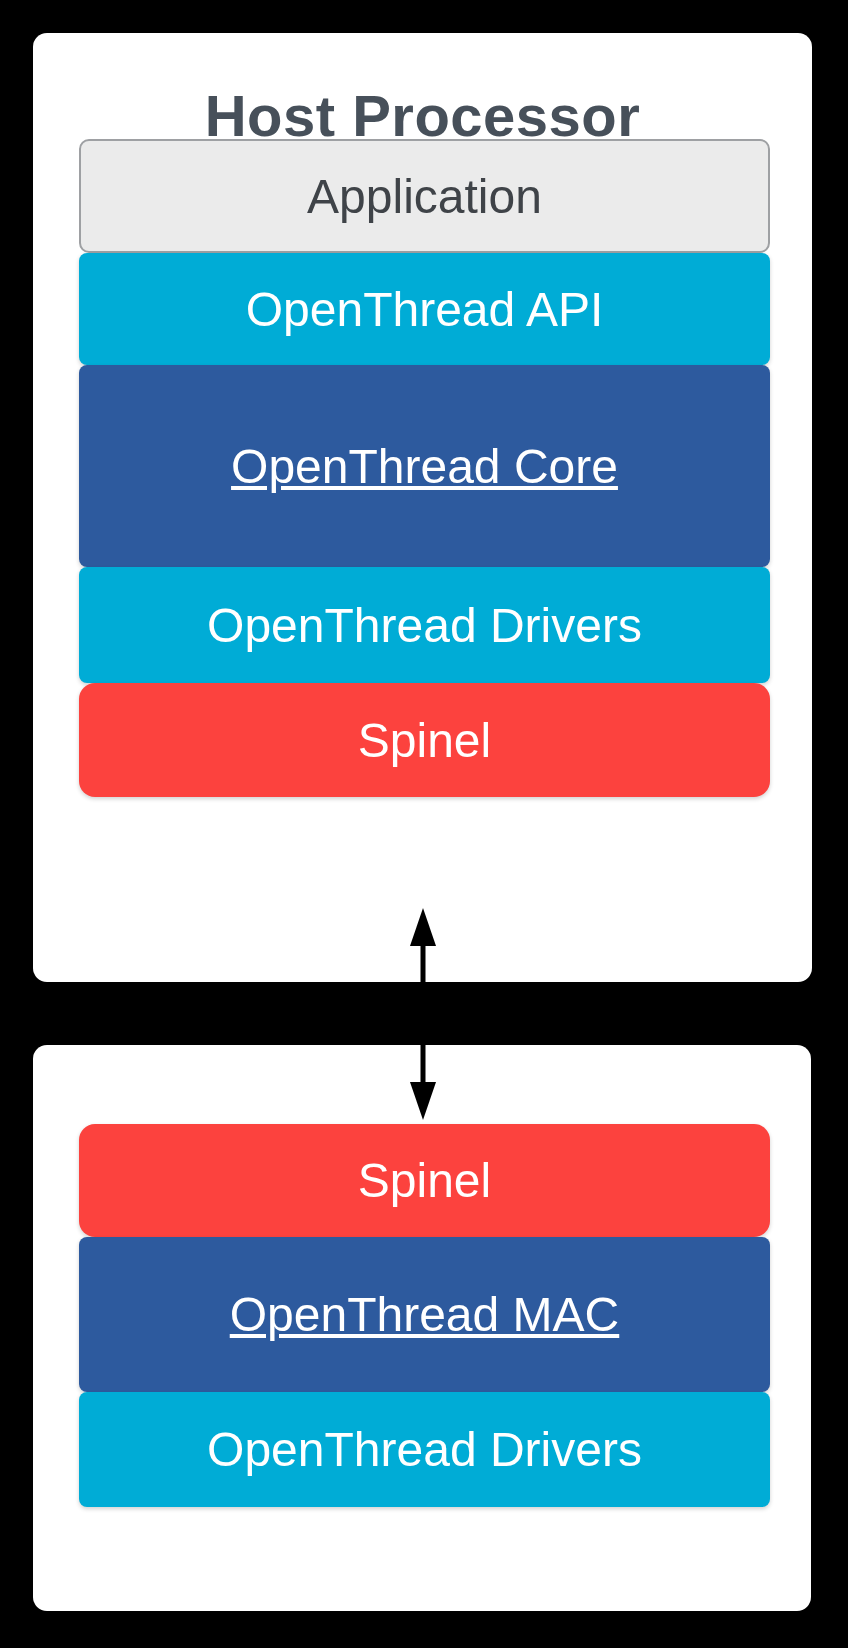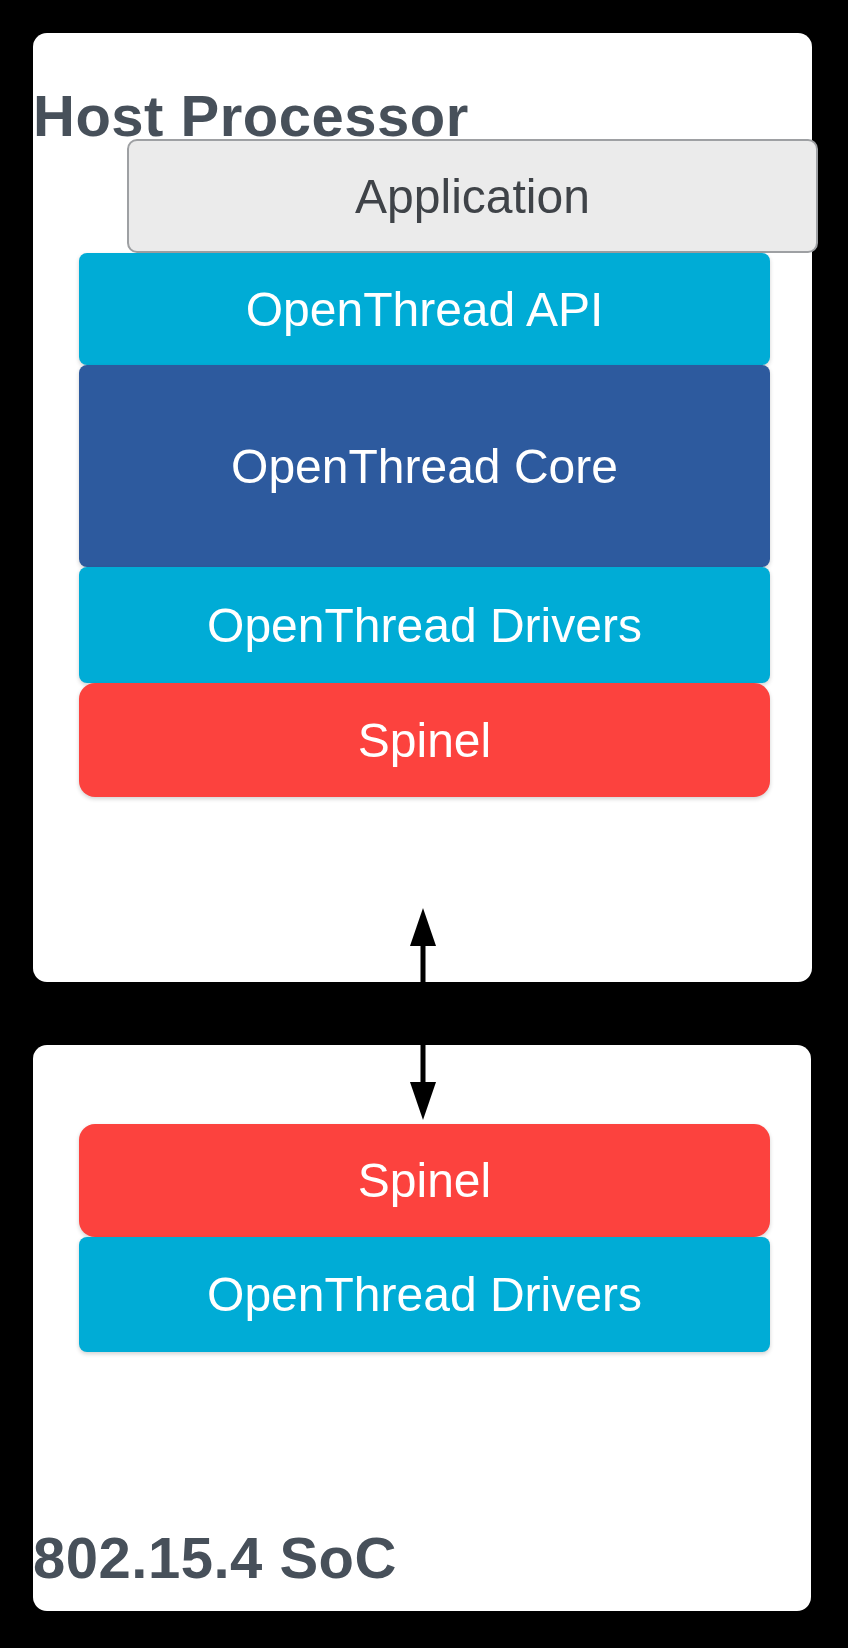--- a/index.html
+++ b/index.html
@@ -23,20 +23,21 @@
     left: 33px; top: 33px;
     width: 779px; height: 949px;
   }
   #soc-panel {
     left: 33px; top: 1045px;
     width: 778px; height: 566px;
   }
   .panel-title {
     position: absolute;
     left: 0; width: 100%;
+    text-align: center;
     font-weight: bold;
     font-size: 58px;
     line-height: 70px;
     color: var(--title-text, #47505A);
     letter-spacing: 0.5px;
   }
   #host-title { top: 48px; }
   #soc-title  { top: 478px; }
   .stack {
     position: absolute;
@@ -61,24 +62,24 @@
     border: 2px solid var(--gray-border, #9EA0A3);
     border-radius: 10px;
     color: var(--label-text, #3F4348);
   }
   .layer.cyan, .layer.blue, .layer.red {
     border-radius: 8px;
     color: #ffffff;
     box-shadow: 0 2px 4px rgba(0,0,0,0.18);
   }
   .layer.cyan { background: var(--cyan, #00ACD6); }
-  .layer.blue { background: var(--blue, #2D5A9E); }
+  .layer.blue { background: var(--blue, #2D5A9E); text-decoration: underline; }
   .layer.red  { background: var(--red,  #FC423E); border-radius: 16px; }
 
-  .h-app     { height: 114px; margin-left: 48px; }
+  .h-app     { height: 114px; }
   .h-ipv6    { height: 108px; }
   .h-api     { height: 112px; }
   .h-core    { height: 202px; }
   .h-drivers { height: 116px; }
   .h-spinel  { height: 114px; }
 
   .h-spinel2  { height: 113px; }
   .h-mac      { height: 155px; }
   .h-drivers2 { height: 115px; }
 
@@ -100,22 +101,22 @@
     <div class="layer cyan h-api">OpenThread API</div>
     <div class="layer blue h-core">OpenThread Core</div>
     <div class="layer cyan h-drivers">OpenThread Drivers</div>
     <div class="layer red h-spinel">Spinel</div>
   </div>
 </div>
 
 <div class="panel" id="soc-panel">
   <div class="stack" id="soc-stack">
     <div class="layer red h-spinel2">Spinel</div>
+    <div class="layer blue h-mac">OpenThread MAC</div>
     <div class="layer cyan h-drivers2">OpenThread Drivers</div>
   </div>
-  <div class="panel-title" id="soc-title">802.15.4 SoC</div>
 </div>
 
 <svg id="connector-arrow" viewBox="0 0 28 216" xmlns="http://www.w3.org/2000/svg">
   <polygon points="14,2 27,40 1,40" fill="#000000"></polygon>
   <rect x="11.5" y="38" width="5" height="140" fill="#000000"></rect>
   <polygon points="1,176 27,176 14,214" fill="#000000"></polygon>
 </svg>
 
 </body></html>

